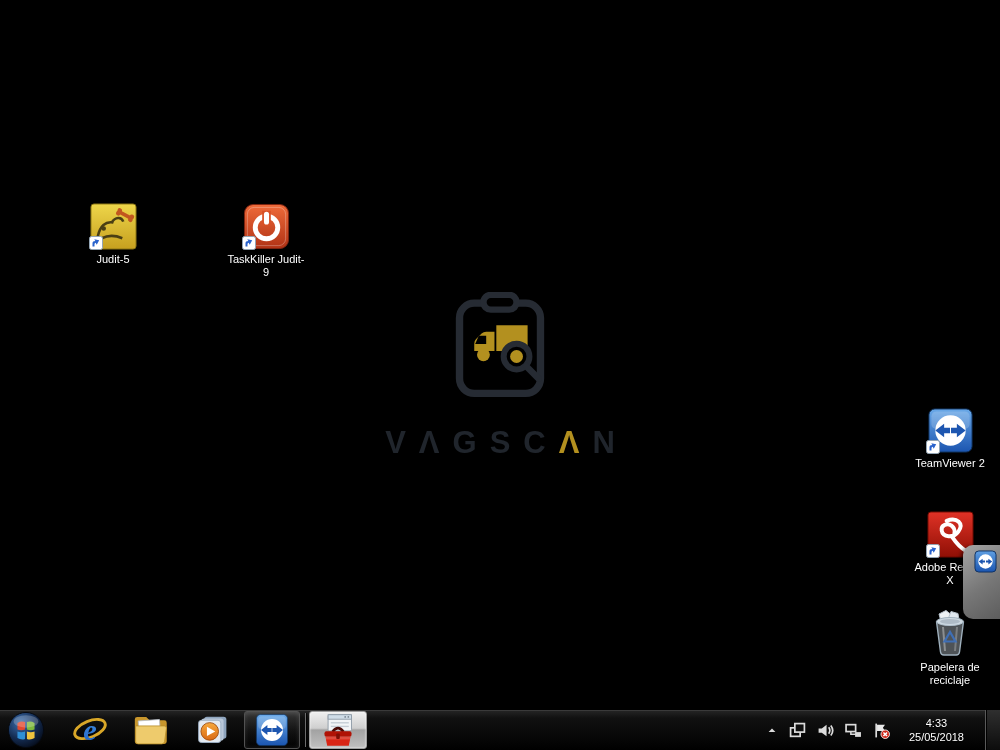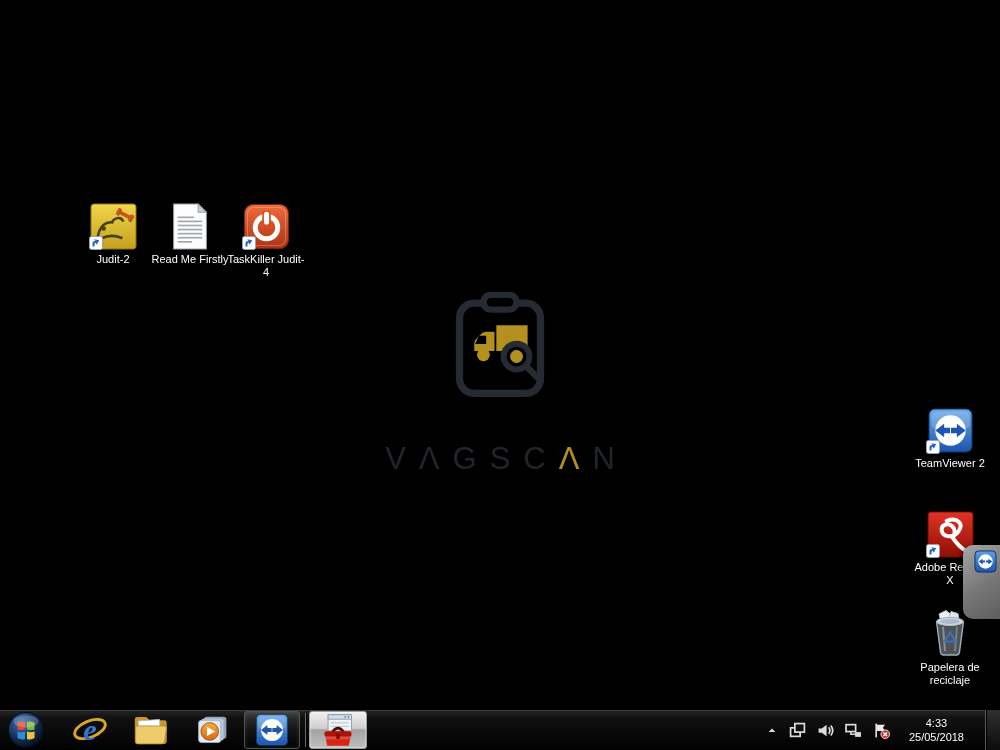--- a/index.html
+++ b/index.html
@@ -11,22 +11,22 @@
   .dicon .ic{position:relative;width:48px;height:48px;margin:0 auto 3px;
              display:flex;align-items:flex-end;justify-content:center;}
   .dicon .lbl{color:#fff;font-size:11px;line-height:13px;
               text-shadow:1px 1px 2px #000,0 0 4px #000;}
   .sc-arrow{position:absolute;left:0;bottom:0;width:14px;height:14px;}
 
   
   .logo{position:absolute;left:500px;top:292px;transform:translateX(-50%);
         width:280px;display:flex;flex-direction:column;align-items:center;}
   .logo svg{margin-bottom:26px;}
-  .wordmark{font-size:31px;letter-spacing:13px;padding-left:13px;font-weight:400;
-            color:#20252c;white-space:nowrap;margin-top:16px;}
+  .wordmark{font-size:31px;letter-spacing:13px;padding-left:13px;font-weight:700;
+            color:#20252c;white-space:nowrap;}
   .wordmark .gold{color:#b3901f;}
 
   
   .tv-panel{position:absolute;right:0;top:545px;width:37px;height:74px;
             border-radius:10px 0 0 10px;
             background:linear-gradient(145deg,#a6a6a6,#777 55%,#5d5d5d);
             box-shadow:-2px 2px 4px rgba(0,0,0,.65);
             display:flex;justify-content:flex-end;align-items:flex-start;
             padding:5px 3px 0 0;box-sizing:border-box;}
 
@@ -95,41 +95,23 @@
             <circle cx="29" cy="14" r="2.4" fill="#c2571f"></circle>
           <circle cx="43" cy="10.8" r="2.4" fill="#c2571f"></circle>
             <circle cx="43" cy="14" r="2.4" fill="#c2571f"></circle>
         </g>
       </svg>
       <svg class="sc-arrow" viewBox="0 0 14 14">
         <rect x=".5" y=".5" width="13" height="13" rx="2" fill="#fff" stroke="#93a5b5"></rect>
         <path d="M3.5,10.5 v-3.2 q0,-2.3 2.8,-2.3 l-1,-1.8 4.9,1.1 -2.5,4.4 -1,-1.9 q-1.2,.3 -1.2,1.5 v2.2 z" fill="#2a63cc"></path>
       </svg>
     </div>
-    <div class="lbl">Judit-2</div>
-  </div>
-
-  <div class="dicon" style="left:150px;top:202px">
-    <div class="ic">
-      <svg width="38" height="47" viewBox="0 0 36 46">
-        <path d="M2,1 h24 l8,8 v36 h-32 z" fill="#fdfdfd" stroke="#9aa2aa"></path>
-        <path d="M26,1 l8,8 h-8 z" fill="#c7ccd1" stroke="#9aa2aa"></path>
-        <g stroke="#9fa6ad" stroke-width="1.6">
-          <line x1="6" y1="14" x2="22" y2="14"></line>
-            <line x1="6" y1="18" x2="30" y2="18"></line>
-          <line x1="6" y1="22" x2="30" y2="22"></line>
-            <line x1="6" y1="26" x2="30" y2="26"></line>
-          <line x1="6" y1="30" x2="30" y2="30"></line>
-            <line x1="6" y1="34" x2="30" y2="34"></line>
-          <line x1="6" y1="38" x2="20" y2="38"></line>
-        </g>
-      </svg>
-    </div>
-    <div class="lbl">Read Me Firstly</div>
-  </div>
+    <div class="lbl">Judit-5</div>
+  </div>
+
 
   <div class="dicon" style="left:226px;top:202px">
     <div class="ic">
       <svg width="47" height="47" viewBox="0 0 48 48">
         <defs>
             <linearGradient id="gr" x1="0" y1="0" x2="0" y2="1">
           <stop offset="0" stop-color="#ef6b3a"></stop>
               <stop offset="1" stop-color="#b03215"></stop>
             </linearGradient>
           </defs>
@@ -137,21 +119,21 @@
         <rect x="4.5" y="4.5" width="39" height="39" rx="7" fill="none" stroke="rgba(255,255,255,.28)"></rect>
         <circle cx="24" cy="25" r="11.5" fill="none" stroke="#fff" stroke-width="5"></circle>
         <rect x="19.6" y="8" width="8.8" height="15" fill="#d85026"></rect>
         <rect x="21.4" y="9" width="5.2" height="13" rx="2.6" fill="#fff"></rect>
       </svg>
       <svg class="sc-arrow" viewBox="0 0 14 14">
         <rect x=".5" y=".5" width="13" height="13" rx="2" fill="#fff" stroke="#93a5b5"></rect>
         <path d="M3.5,10.5 v-3.2 q0,-2.3 2.8,-2.3 l-1,-1.8 4.9,1.1 -2.5,4.4 -1,-1.9 q-1.2,.3 -1.2,1.5 v2.2 z" fill="#2a63cc"></path>
       </svg>
     </div>
-    <div class="lbl">TaskKiller Judit-4</div>
+    <div class="lbl">TaskKiller Judit-9</div>
   </div>
 
 
 
   <div class="dicon" style="left:910px;top:406px">
     <div class="ic">
       <svg width="47" height="47" viewBox="0 0 48 48">
         <defs>
             <linearGradient id="gtv" x1="0" y1="0" x2="0" y2="1">
           <stop offset="0" stop-color="#6aa9e8"></stop>

